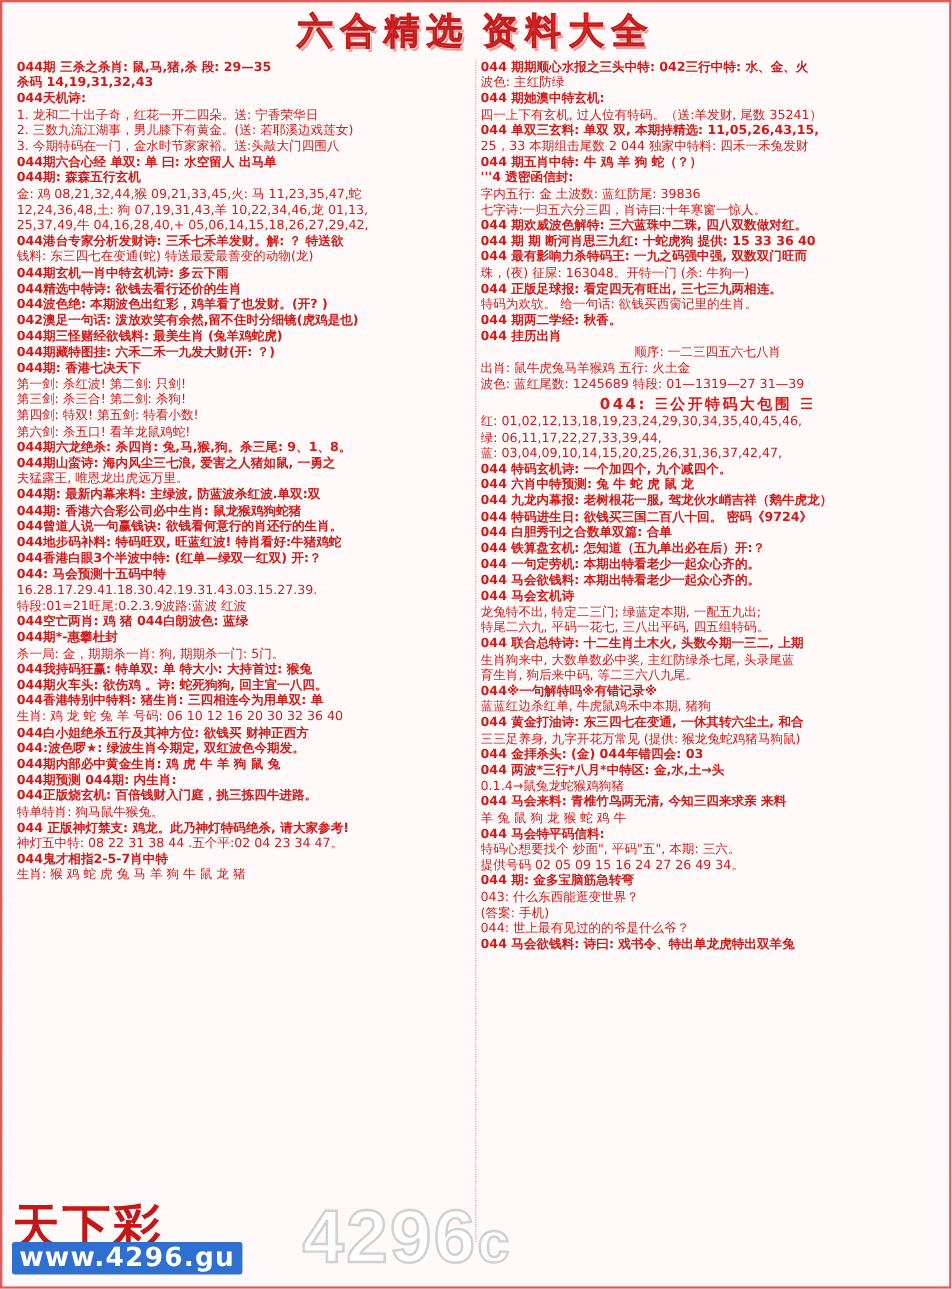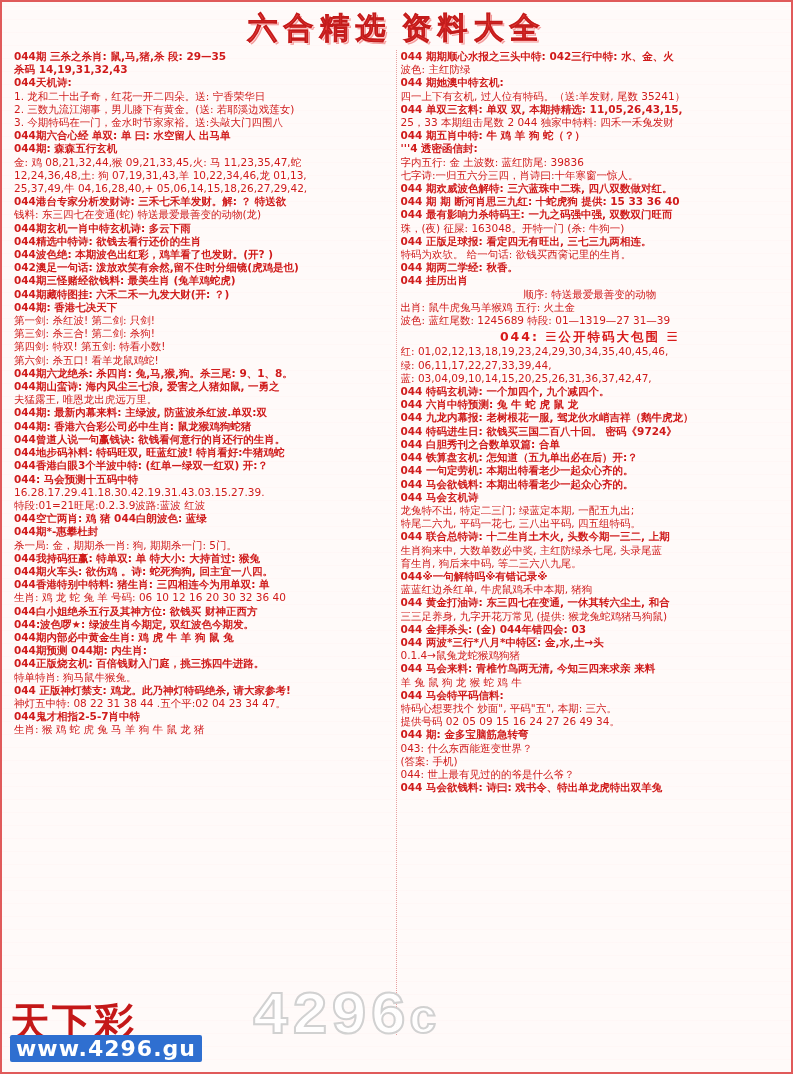--- a/index.html
+++ b/index.html
@@ -16,21 +16,21 @@
     width:793px;height:1074px;
     box-sizing:border-box;
     border:2px solid #e05a5a;
     background:
       repeating-linear-gradient(0deg, rgba(255,255,255,0.0) 0px, rgba(255,255,255,0.0) 12px, rgba(255,200,200,0.12) 13px),
       #fffaf9;
   }
   
   .header{
     height:44px;
-    display:flex;align-items:center;justify-content:center;
+    display:flex;justify-content:center;
     gap:10px;
     padding-top:4px;
   }
   .header .ttl{
     font-family:"DejaVu Sans","Liberation Sans",sans-serif;
     font-size:30px;
     font-weight:bold;
     letter-spacing:6px;
     color:#e8413f;
     text-shadow:1px 1px 0 #ffd9d9, 2px 2px 0 #f39a9a;
@@ -70,27 +70,27 @@
   .center{text-align:center;}
   
   .wm{
     position:absolute;
     left:0;bottom:0;
     width:793px;height:95px;
     pointer-events:none;
   }
   .wm .big{
     position:absolute;
-    left:250px;top:4px;
+    left:250px;top:19px;
     font-size:62px;
     font-weight:bold;
     color:#ffffff;
     -webkit-text-stroke:2px #cfcfcf;
     letter-spacing:2px;
-    font-family:Liberation Mono, monospace;
+    font-family:Liberation Sans, sans-serif;
     opacity:0.95;
   }
   .wm .big span.dom{font-size:48px;}
   .wm .brand{
     position:absolute;
     left:8px;top:18px;
     font-size:40px;font-weight:bold;
     color:#c41818;
     letter-spacing:2px;
   }
@@ -183,21 +183,21 @@
         <div class="ln">字内五行: 金 土波数: 蓝红防尾: 39836</div>
         <div class="ln">七字诗:一归五六分三四，肖诗曰:十年寒窗一惊人。</div>
         <div class="ln b">044 期欢威波色解特: 三六蓝珠中二珠, 四八双数做对红。</div>
         <div class="ln b">044 期 期 断河肖思三九红:  十蛇虎狗 提供: 15 33 36 40</div>
         <div class="ln b">044 最有影响力杀特码王: 一九之码强中强, 双数双门旺而</div>
         <div class="ln">珠，(夜) 征屎: 163048。开特一门   (杀: 牛狗一)</div>
         <div class="ln b">044 正版足球报: 看定四无有旺出, 三七三九两相连。</div>
         <div class="ln">特码为欢欤。 给一句话: 欲钱买西脔记里的生肖。</div>
         <div class="ln b">044 期两二学经: 秋香。</div>
         <div class="ln b">044 挂历出肖</div>
-        <div class="ln center">顺序: 特送最爱最善变的动物</div>
+        <div class="ln center">顺序: 一二三四五六七八肖</div>
         <div class="ln">出肖: 鼠牛虎兔马羊猴鸡  五行: 火土金</div>
         <div class="ln">波色: 蓝红尾数: 1245689 特段: 01—1319—27 31—39</div>
         <div class="ln b banner">044:  ☰公开特码大包围 ☰</div>
         <div class="ln">红: 01,02,12,13,18,19,23,24,29,30,34,35,40,45,46,</div>
         <div class="ln">绿: 06,11,17,22,27,33,39,44,</div>
         <div class="ln">蓝: 03,04,09,10,14,15,20,25,26,31,36,37,42,47,</div>
         <div class="ln b">044 特码玄机诗: 一个加四个, 九个减四个。</div>
         <div class="ln b">044 六肖中特预测:  兔 牛 蛇 虎 鼠 龙</div>
         <div class="ln b">044 九龙内幕报: 老树根花一服, 驾龙伙水峭吉祥（鹅牛虎龙）</div>
         <div class="ln b">044 特码进生日: 欲钱买三国二百八十回。 密码《9724》</div>

